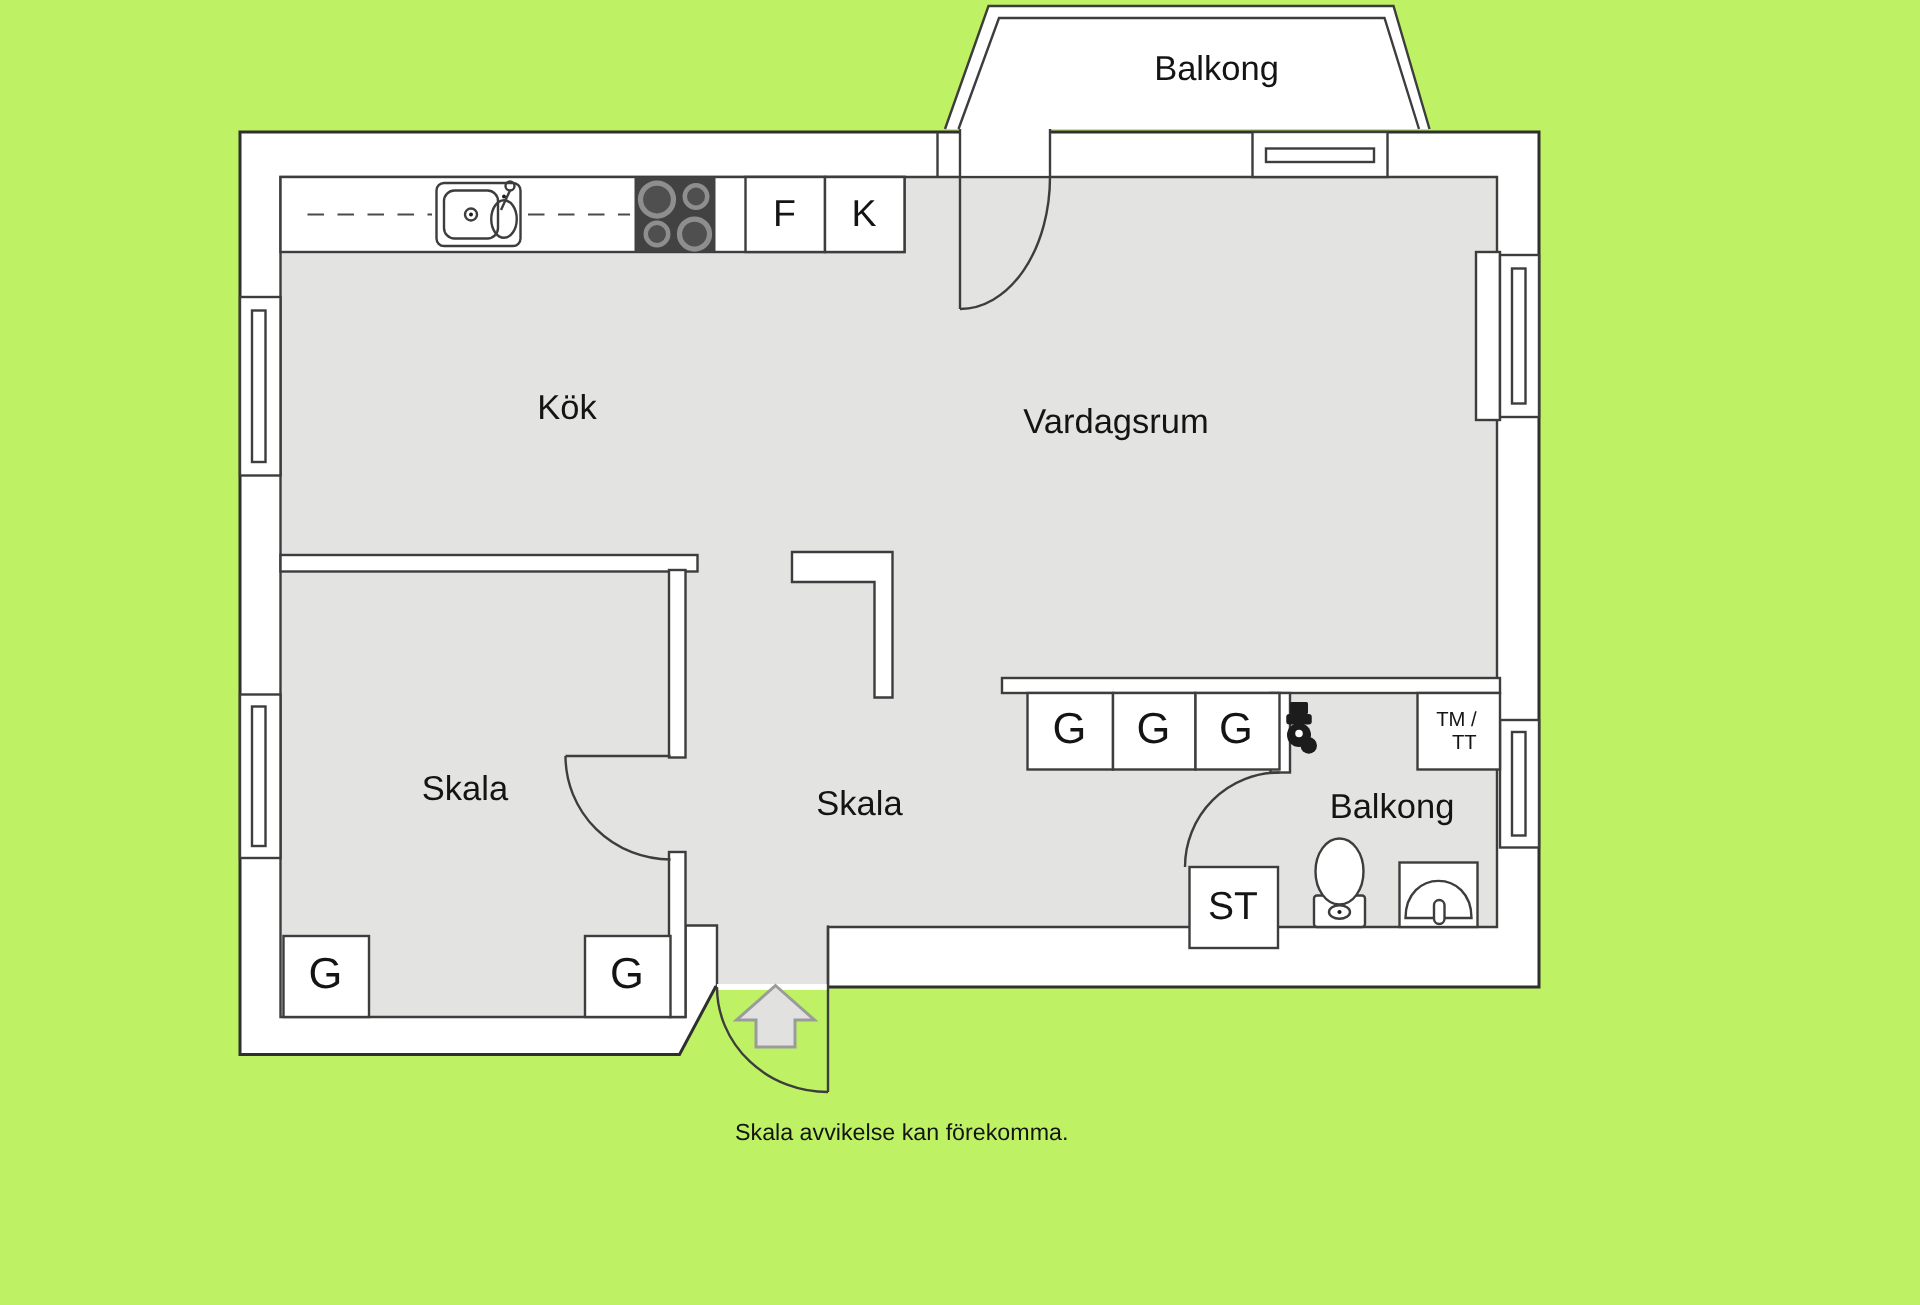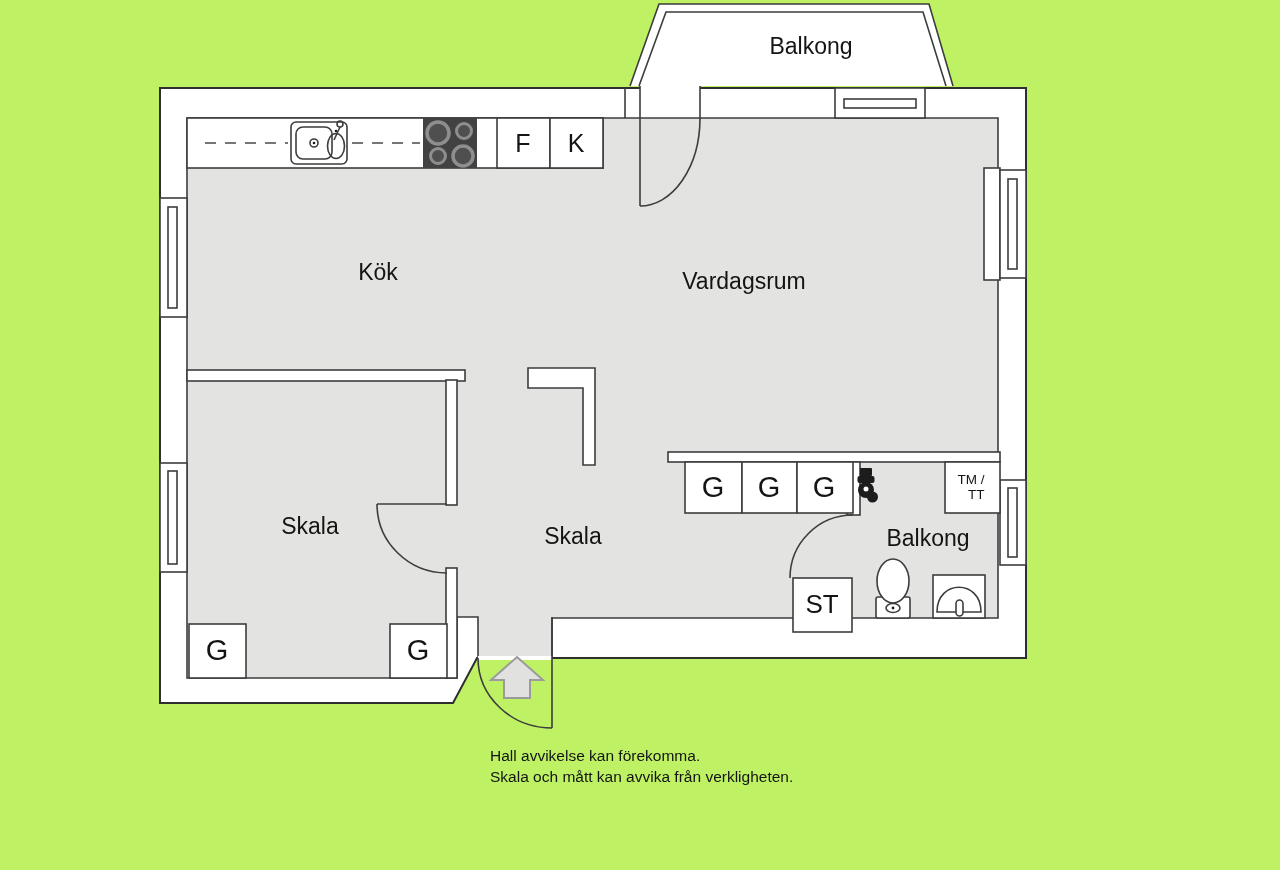--- a/index.html
+++ b/index.html
@@ -167,16 +167,15 @@
   <div class="lbl cab-g" style="left:418px;top:650px">G</div>
 
   <div class="lbl cab-st" style="left:822px;top:604px">ST</div>
 
   <div class="lbl cab-tm" style="left:971px;top:487px">
     <div>TM /</div>
     <div>TT</div>
   </div>
 
   <div class="disclaimer">
-    <div>Hall avvikelse kan förekomma.</div>
-    <div>Skala och mått kan avvika från verkligheten.</div>
+    <div>Skala avvikelse kan förekomma.</div>
   </div>
 </div>
 
 </body></html>

